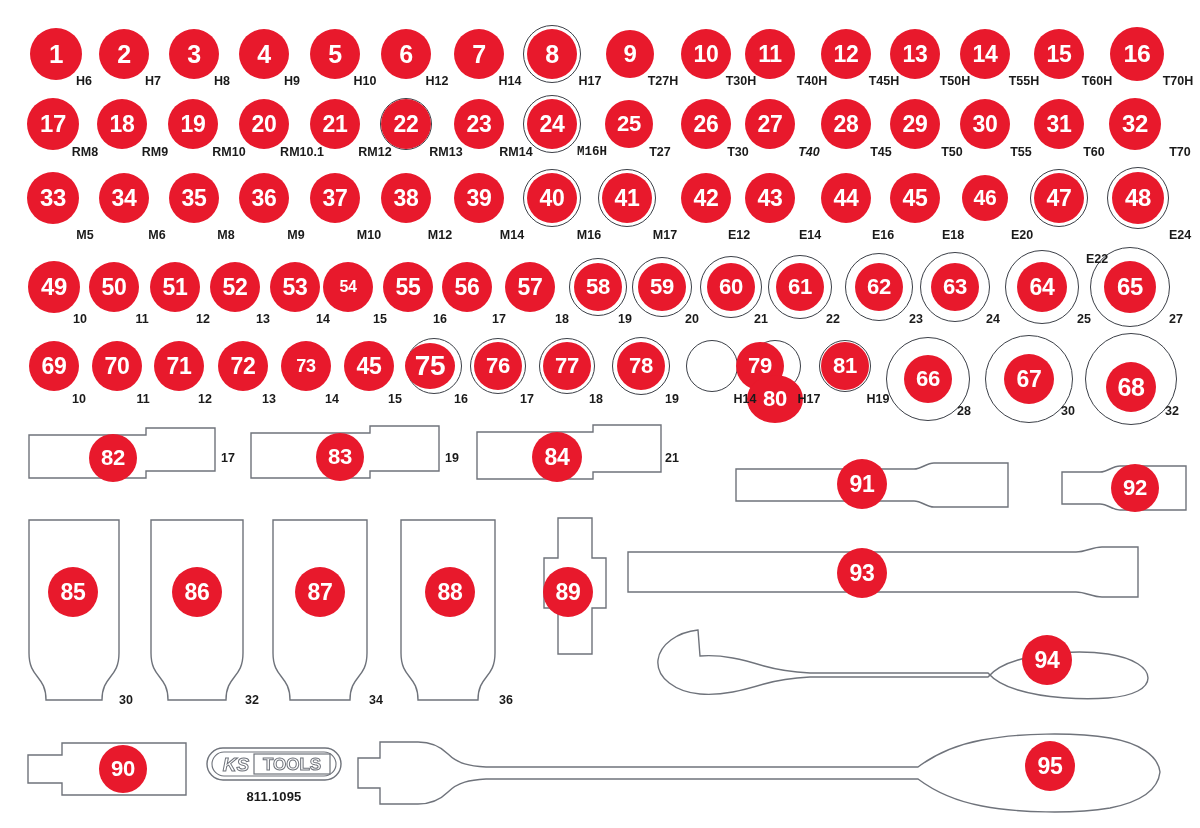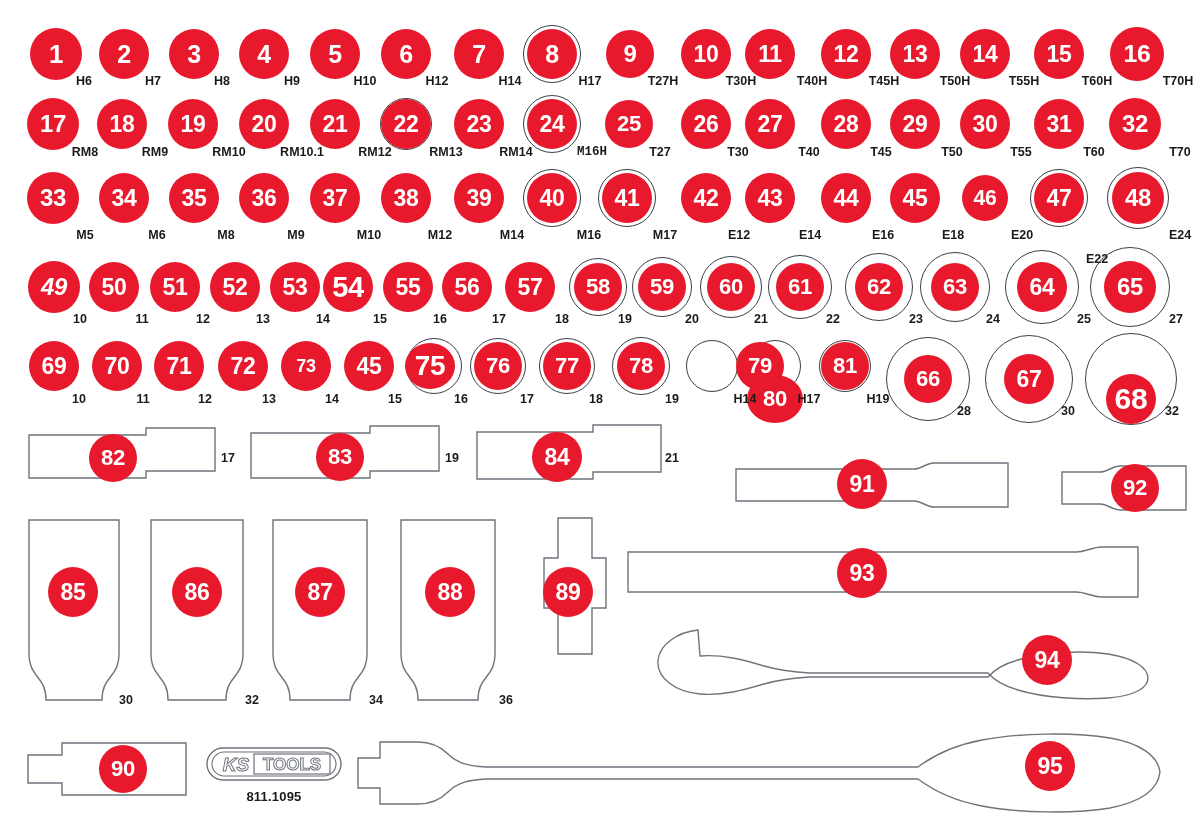--- a/index.html
+++ b/index.html
@@ -231,21 +231,21 @@
       <div class="marker" style="left: 479px; top: 124px; width: 50px; height: 50px; font-size: 23px;">23</div>
       <div class="caption" style="left: 516px; top: 145px;">RM14</div>
       <div class="ring" style="left: 552px; top: 124px; width: 58px; height: 58px;"></div>
       <div class="marker" style="left: 552px; top: 124px; width: 50px; height: 50px; font-size: 23px;">24</div>
       <div class="caption" style="left: 592px; top: 145px; font-family: Liberation Mono, monospace;">M16H</div>
       <div class="marker" style="left: 629px; top: 124px; width: 48px; height: 48px; font-size: 22.08px;">25</div>
       <div class="caption" style="left: 660px; top: 145px;">T27</div>
       <div class="marker" style="left: 706px; top: 124px; width: 50px; height: 50px; font-size: 23px;">26</div>
       <div class="caption" style="left: 738px; top: 145px;">T30</div>
       <div class="marker" style="left: 770px; top: 124px; width: 50px; height: 50px; font-size: 23px;">27</div>
-      <div class="caption" style="left: 809px; top: 145px;">T40</div>
+      <div class="caption" style="left: 809px; top: 145px; font-style: italic;">T40</div>
       <div class="marker" style="left: 846px; top: 124px; width: 50px; height: 50px; font-size: 23px;">28</div>
       <div class="caption" style="left: 881px; top: 145px;">T45</div>
       <div class="marker" style="left: 915px; top: 124px; width: 50px; height: 50px; font-size: 23px;">29</div>
       <div class="caption" style="left: 952px; top: 145px;">T50</div>
       <div class="marker" style="left: 985px; top: 124px; width: 50px; height: 50px; font-size: 23px;">30</div>
       <div class="caption" style="left: 1021px; top: 145px;">T55</div>
       <div class="marker" style="left: 1059px; top: 124px; width: 50px; height: 50px; font-size: 23px;">31</div>
       <div class="caption" style="left: 1094px; top: 145px;">T60</div>
       <div class="marker" style="left: 1135px; top: 124px; width: 52px; height: 52px; font-size: 23.92px;">32</div>
       <div class="caption" style="left: 1180px; top: 145px;">T70</div>
@@ -278,31 +278,31 @@
       <div class="marker" style="left: 915px; top: 198px; width: 50px; height: 50px; font-size: 23px;">45</div>
       <div class="caption" style="left: 953px; top: 228px;">E18</div>
       <div class="marker" style="left: 985px; top: 198px; width: 46px; height: 46px; font-size: 21.16px;">46</div>
       <div class="caption" style="left: 1022px; top: 228px;">E20</div>
       <div class="ring" style="left: 1059px; top: 198px; width: 58px; height: 58px;"></div>
       <div class="marker" style="left: 1059px; top: 198px; width: 50px; height: 50px; font-size: 23px;">47</div>
       <div class="caption" style="left: 1097px; top: 228px; margin-top: 24px;">E22</div>
       <div class="ring" style="left: 1138px; top: 198px; width: 62px; height: 62px;"></div>
       <div class="marker" style="left: 1138px; top: 198px; width: 52px; height: 52px; font-size: 23.92px;">48</div>
       <div class="caption" style="left: 1180px; top: 228px;">E24</div>
-      <div class="marker" style="left: 54px; top: 287px; width: 52px; height: 52px; font-size: 23.92px; font-style: italic;">49</div>
+      <div class="marker" style="left: 54px; top: 287px; width: 52px; height: 52px; font-size: 23.92px;">49</div>
       <div class="caption" style="left: 80px; top: 312px;">10</div>
       <div class="marker" style="left: 114px; top: 287px; width: 50px; height: 50px; font-size: 23px;">50</div>
       <div class="caption" style="left: 142px; top: 312px;">11</div>
       <div class="marker" style="left: 175px; top: 287px; width: 50px; height: 50px; font-size: 23px;">51</div>
       <div class="caption" style="left: 203px; top: 312px;">12</div>
       <div class="marker" style="left: 235px; top: 287px; width: 50px; height: 50px; font-size: 23px;">52</div>
       <div class="caption" style="left: 263px; top: 312px;">13</div>
       <div class="marker" style="left: 295px; top: 287px; width: 50px; height: 50px; font-size: 23px;">53</div>
       <div class="caption" style="left: 323px; top: 312px;">14</div>
-      <div class="marker" style="left: 348px; top: 287px; width: 50px; height: 50px; font-size: 29px;">54</div>
+      <div class="marker" style="left: 348px; top: 287px; width: 50px; height: 50px; font-size: 16px;">54</div>
       <div class="caption" style="left: 380px; top: 312px;">15</div>
       <div class="marker" style="left: 408px; top: 287px; width: 50px; height: 50px; font-size: 23px;">55</div>
       <div class="caption" style="left: 440px; top: 312px;">16</div>
       <div class="marker" style="left: 467px; top: 287px; width: 50px; height: 50px; font-size: 23px;">56</div>
       <div class="caption" style="left: 499px; top: 312px;">17</div>
       <div class="marker" style="left: 530px; top: 287px; width: 50px; height: 50px; font-size: 23px;">57</div>
       <div class="caption" style="left: 562px; top: 312px;">18</div>
       <div class="ring" style="left: 598px; top: 287px; width: 58px; height: 58px;"></div>
       <div class="marker" style="left: 598px; top: 287px; width: 48px; height: 48px; font-size: 22.08px;">58</div>
       <div class="caption" style="left: 625px; top: 312px;">19</div>
@@ -360,21 +360,21 @@
       <div class="ring" style="left: 845px; top: 366px; width: 52px; height: 52px;"></div>
       <div class="marker" style="left: 845px; top: 366px; width: 48px; height: 48px; font-size: 22.08px;">81</div>
       <div class="caption" style="left: 878px; top: 392px;">H19</div>
       <div class="ring" style="left: 928px; top: 379px; width: 84px; height: 84px;"></div>
       <div class="marker" style="left: 928px; top: 379px; width: 48px; height: 48px; font-size: 22.08px;">66</div>
       <div class="caption" style="left: 964px; top: 404px;">28</div>
       <div class="ring" style="left: 1029px; top: 379px; width: 88px; height: 88px;"></div>
       <div class="marker" style="left: 1029px; top: 379px; width: 50px; height: 50px; font-size: 23px;">67</div>
       <div class="caption" style="left: 1068px; top: 404px;">30</div>
       <div class="ring" style="left: 1131px; top: 379px; width: 92px; height: 92px;"></div>
-      <div class="marker" style="left: 1131px; top: 399px; width: 50px; height: 50px; font-size: 30px;">68</div>
+      <div class="marker" style="left: 1131px; top: 387px; width: 50px; height: 50px; font-size: 25px;">68</div>
       <div class="caption" style="left: 1172px; top: 404px;">32</div>
       <div class="marker" style="left: 113px; top: 458px; width: 48px; height: 48px; font-size: 22.08px;">82</div>
       <div class="caption" style="left: 228px; top: 451px;">17</div>
       <div class="marker" style="left: 340px; top: 457px; width: 48px; height: 48px; font-size: 22.08px;">83</div>
       <div class="caption" style="left: 452px; top: 451px;">19</div>
       <div class="marker" style="left: 557px; top: 457px; width: 50px; height: 50px; font-size: 23px;">84</div>
       <div class="caption" style="left: 672px; top: 451px;">21</div>
       <div class="marker" style="left: 73px; top: 592px; width: 50px; height: 50px; font-size: 23px;">85</div>
       <div class="caption" style="left: 126px; top: 693px;">30</div>
       <div class="marker" style="left: 197px; top: 592px; width: 50px; height: 50px; font-size: 23px;">86</div>

